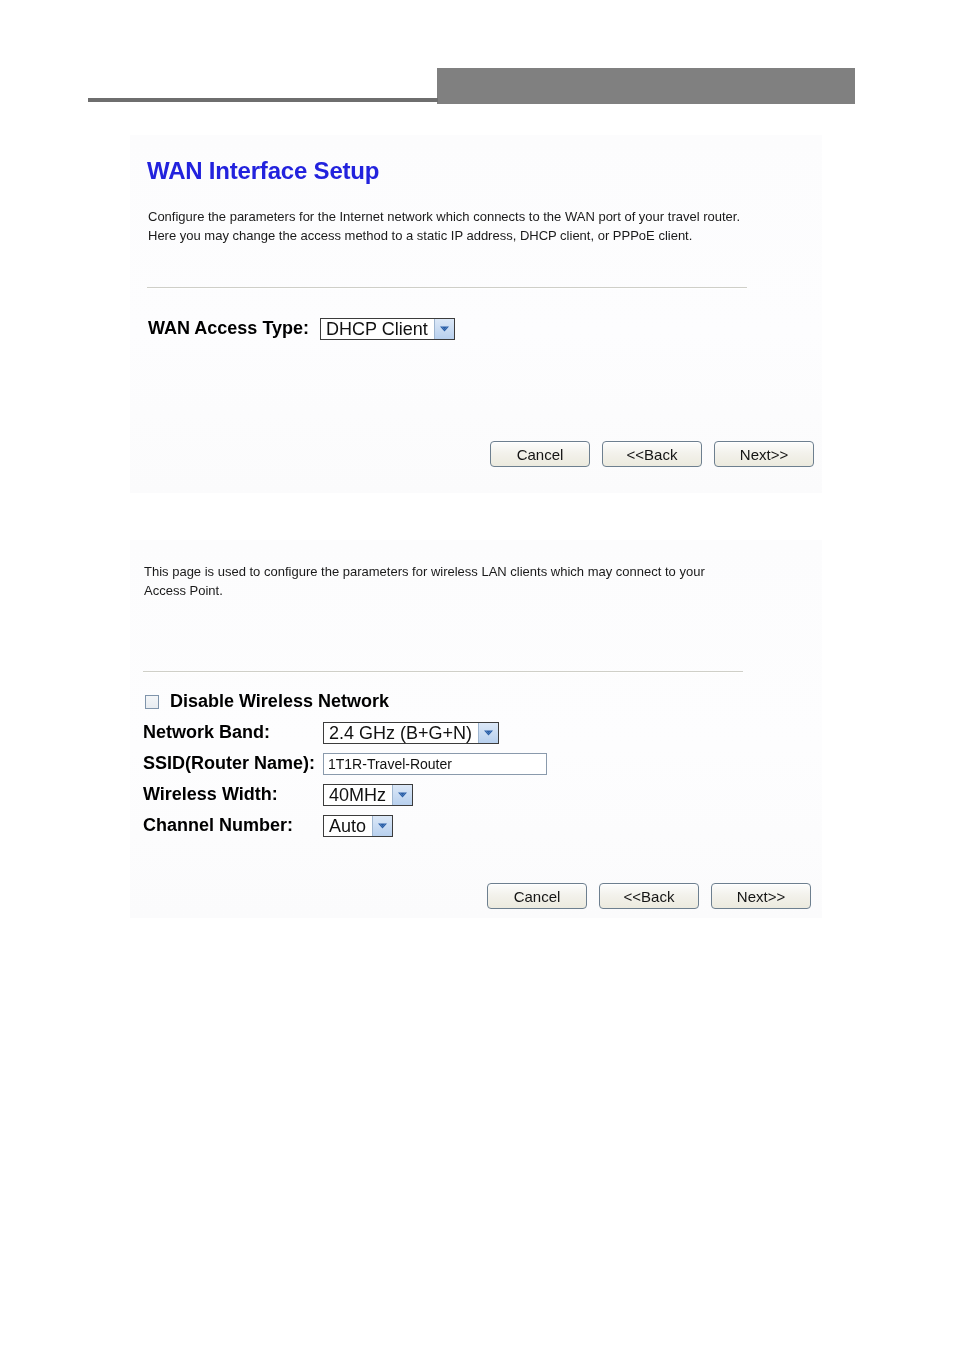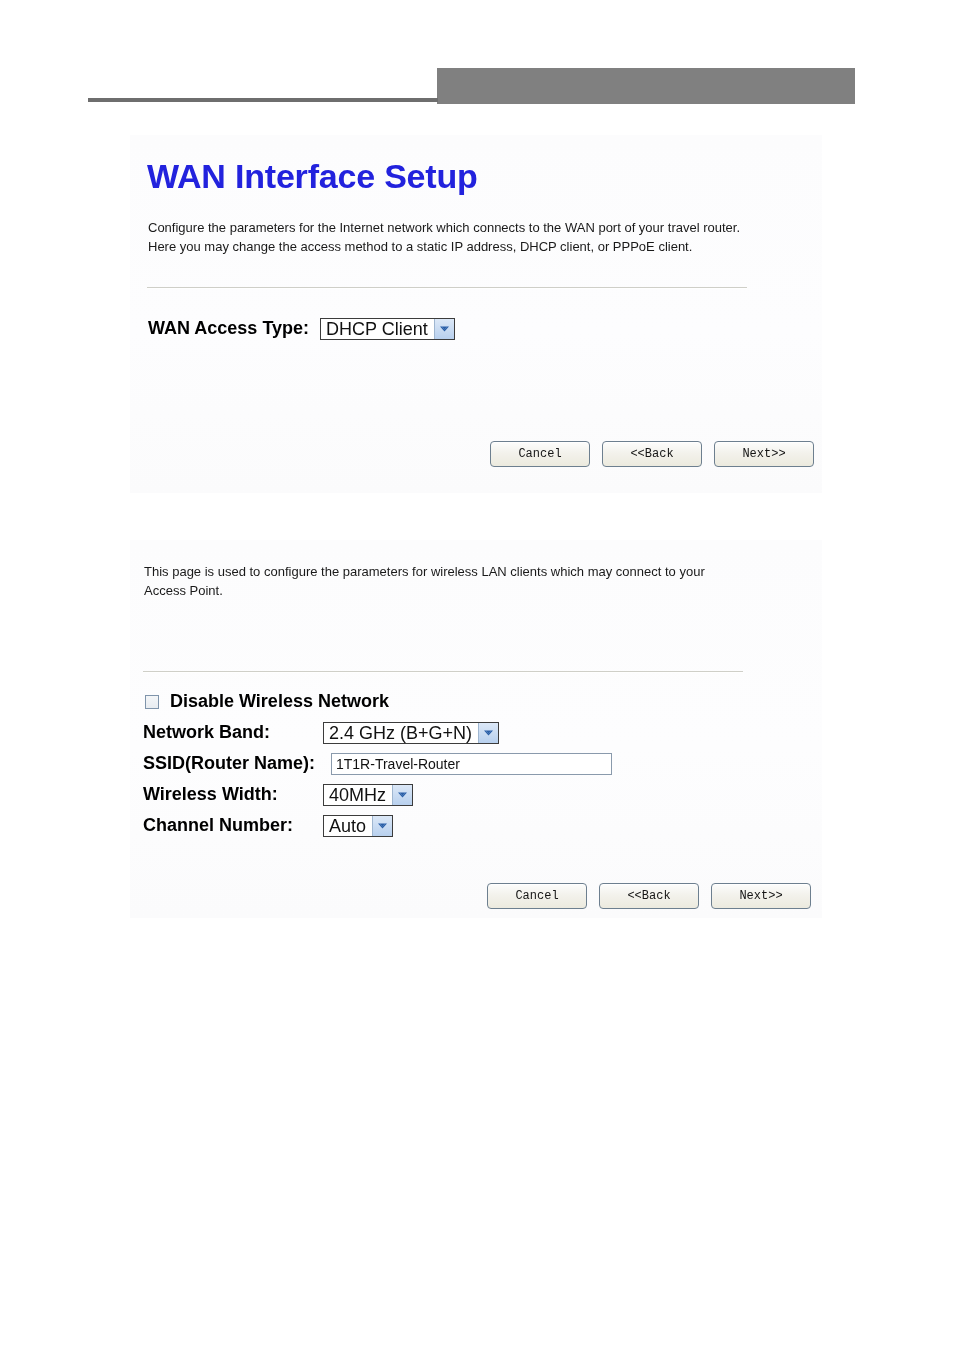--- a/index.html
+++ b/index.html
@@ -45,21 +45,21 @@
   .panel {
     position: absolute;
     left: 130px;
     width: 692px;
     background: linear-gradient(to bottom, #fcfcfd 0%, #fdfdfe 55%, #fbfbfc 100%);
   }
   #panel-wan  { top: 135px;  height: 358px; }
   #panel-wireless { top: 540px; height: 378px; }
 
   .panel-title {
-    font-size: 34px;
+    font-size: 24px;
     font-weight: bold;
     color: #2222dd;
     letter-spacing: -0.2px;
     margin: 0;
     padding: 22px 0 0 17px;
     white-space: nowrap;
   }
 
   .panel-desc {
     margin: 0;
@@ -169,26 +169,26 @@
   #wan-buttons { left: 360px; top: 306px; }
   #wireless-buttons { left: 357px; top: 343px; }
 
   .btn {
     min-width: 100px;
     height: 26px;
     border: 1px solid #6d7f8f;
     border-radius: 4px;
     background: linear-gradient(to bottom, #fdfdfc 0%, #f3f2ec 45%, #eceade 100%);
     box-shadow: inset 0 1px 0 #ffffff;
-    font-size: 12px;
+    font-size: 15px;
     color: #141414;
     display: flex;
     align-items: center;
     justify-content: center;
-    font-family: Liberation Mono, monospace;
+    font-family: Liberation Sans, sans-serif;
     cursor: pointer;
     padding: 0 10px;
     box-sizing: border-box;
     white-space: nowrap;
   }
 </style>
 </head>
 <body>
 
 <div class="page-header">
@@ -248,21 +248,21 @@
           <svg width="11" height="8" viewBox="0 0 11 8" aria-hidden="true">
             <path d="M1 1.5 L5.5 6.5 L10 1.5 L8.2 1.5 L5.5 4.4 L2.8 1.5 Z" fill="#2a5fa8"></path>
             <path d="M2.8 1.5 L5.5 4.4 L8.2 1.5 Z" fill="#2a5fa8"></path>
           </svg>
         </span>
       </span>
     </div>
 
     <div class="form-row">
       <span class="form-label" style="margin-left:13px;width:180px;">SSID(Router Name):</span>
-      <span class="textinput" style="width:281px;margin-left:8px;" placeholder="">1T1R-Travel-Router</span>
+      <span class="textinput" style="width:224px;" placeholder="">1T1R-Travel-Router</span>
     </div>
 
     <div class="form-row">
       <span class="form-label" style="margin-left:13px;width:180px;">Wireless Width:</span>
       <span class="select">
         <span class="select-value">40MHz</span>
         <span class="select-arrow">
           <svg width="11" height="8" viewBox="0 0 11 8" aria-hidden="true">
             <path d="M1 1.5 L5.5 6.5 L10 1.5 L8.2 1.5 L5.5 4.4 L2.8 1.5 Z" fill="#2a5fa8"></path>
             <path d="M2.8 1.5 L5.5 4.4 L8.2 1.5 Z" fill="#2a5fa8"></path>

